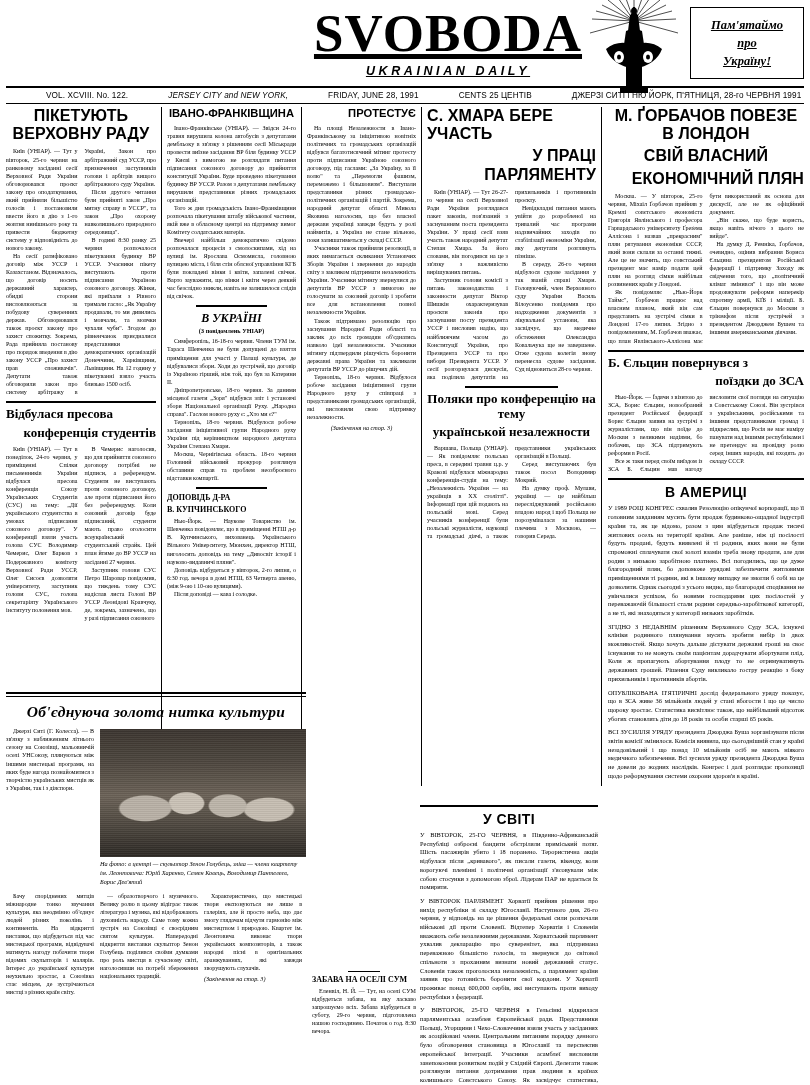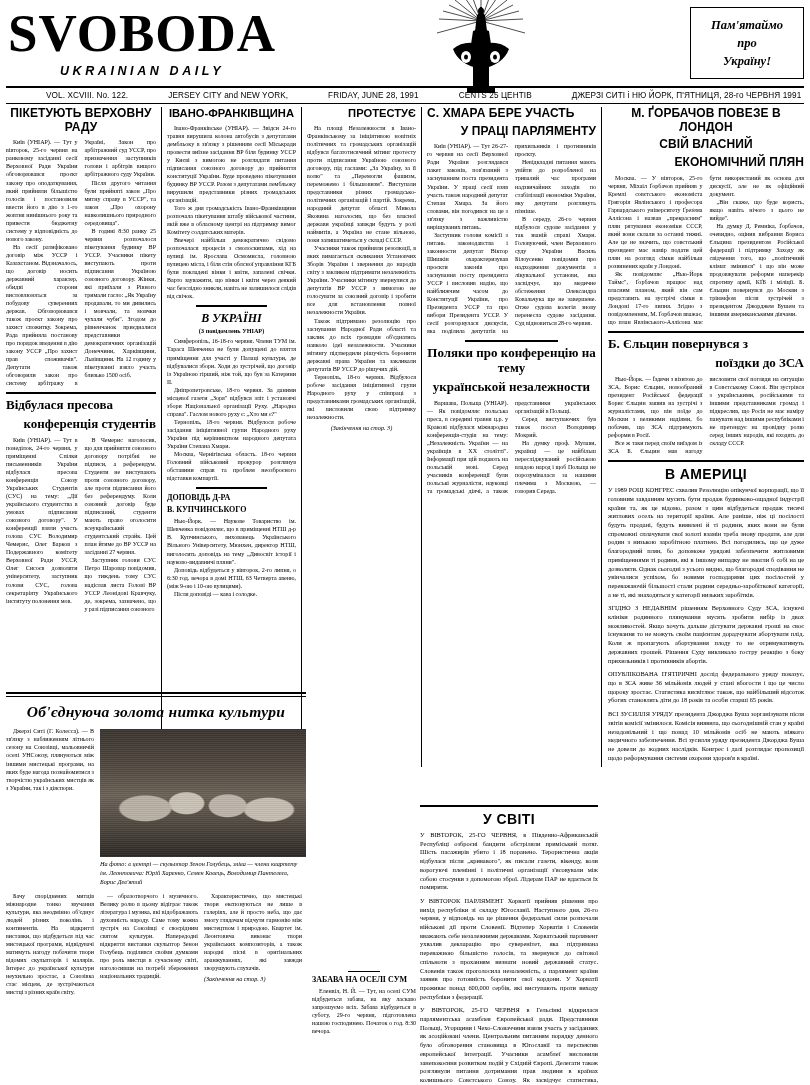--- a/index.html
+++ b/index.html
@@ -5,21 +5,21 @@
   html,body{margin:0;padding:0;background:#fff;}
   body{
     width:810px;height:1085px;overflow:hidden;
     font-family:"Liberation Serif", serif;
     color:#000;
     -webkit-font-smoothing:none;
   }
   .page{width:810px;height:1085px;position:relative;box-sizing:border-box;padding:4px 6px 0 6px;}
 
   
-  .masthead{display:flex;align-items:center;justify-content:space-between;height:78px;}
+  .masthead{display:flex;align-items:center;justify-content:flex-end;height:78px;text-decoration:underline;}
   .mh-left,.mh-right{flex:0 0 272px;text-align:center;}
   .mh-title{
     font-family:"Liberation Serif", serif;
     font-weight:bold;font-size:53px;line-height:.95;letter-spacing:1px;
     margin:0;white-space:nowrap;
   }
   .mh-sub{
     font-family:"Liberation Sans", sans-serif;
     font-weight:bold;font-style:italic;font-size:12.5px;letter-spacing:3.6px;
     margin-top:5px;white-space:nowrap;
@@ -34,21 +34,21 @@
   
   .rule-thick{border-top:2.4px solid #000;margin-top:4px;}
   .rule-thin{border-top:.9px solid #000;}
   .dateline{
     display:flex;align-items:center;height:15px;
     font-family:"Liberation Sans", sans-serif;
     font-size:8.2px;letter-spacing:.1px;white-space:nowrap;
   }
   .dateline span{display:block;margin-left:40px;}
   .d1{margin-left:2px;}
-  .d2{margin-left:34px;}
+  .d2{margin-left:34px;font-style:italic;}
   .d3{margin-left:30px;}
   .d4{margin-left:74px;}
   .d5{margin-left:48px;}
 
   
   .cols{display:flex;margin-top:3px;}
   .col{box-sizing:border-box;}
   .c1{width:155px;padding-right:5px;}
   .c2{width:140px;padding:0 5px;border-left:.7px solid #000;}
   .c3{width:120px;padding:0 5px;border-left:.7px solid #000;}
@@ -58,21 +58,21 @@
   
   .hl{
     font-family:"Liberation Sans", sans-serif;
     font-weight:bold;text-align:center;line-height:1.14;
     margin:0 0 4px 0;
   }
   .hl-serif{
     font-family:"Liberation Serif", serif;
     font-weight:bold;line-height:1.14;margin:0 0 4px 0;
   }
-  .hl-a{font-size:12px;letter-spacing:.1px;}
+  .hl-a{font-size:16px;letter-spacing:.1px;}
   .hl-b{font-size:11.2px;}
   .hl-c{font-size:13px;}
   .hl-r{text-align:right;}
   .hl-l{text-align:left;}
 
   .body2{column-count:2;column-gap:7px;column-rule:0;}
   .body1{column-count:1;}
   p.t{
     margin:0 0 0 0;text-align:justify;
     font-size:6.05px;line-height:1.33;

